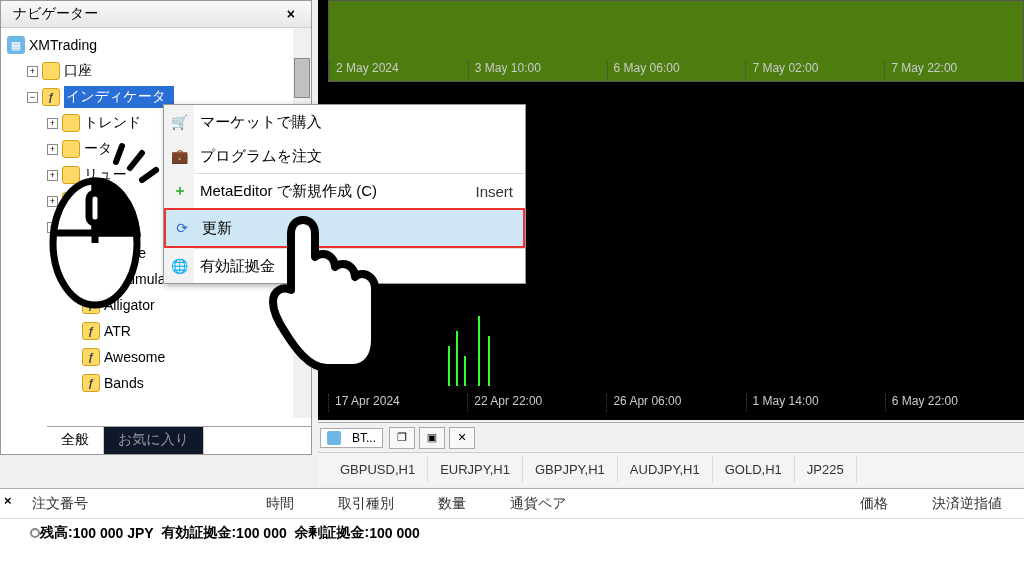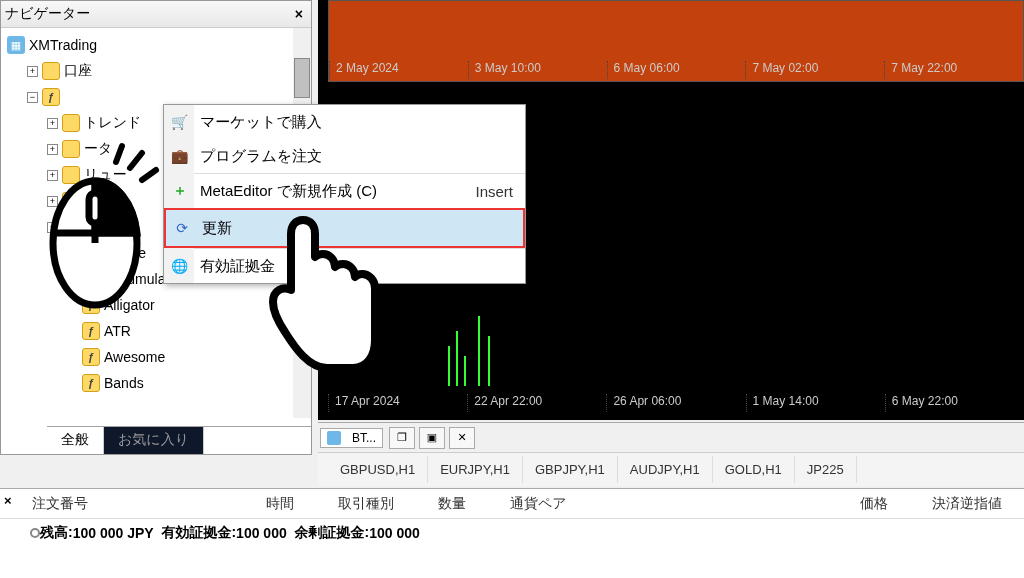--- a/index.html
+++ b/index.html
@@ -1,19 +1,19 @@
 <!DOCTYPE html>
 <html><head>
 <meta charset="utf-8">
 <style>
 * { margin: 0; padding: 0; box-sizing: border-box; font-family: "MS PGothic", "Meiryo", sans-serif; }
 body { width: 1024px; height: 578px; overflow: hidden; background: #f0f0f0; position: relative; }
 
 .navigator-panel { position: absolute; left: 0; top: 0; width: 312px; height: 455px; background: #fff; border: 1px solid #999; }
-.navigator-title { background: linear-gradient(#f8f8f8,#e8e8e8); padding: 4px 4px; font-size: 14px; border-bottom: 1px solid #ccc; display: flex; justify-content: space-between; align-items: center; }
+.navigator-title { background: linear-gradient(#f8f8f8,#e8e8e8); padding: 4px 12px; font-size: 14px; border-bottom: 1px solid #ccc; display: flex; justify-content: space-between; align-items: center; }
 .close-x { font-size: 14px; font-weight: bold; cursor: pointer; padding: 0 4px; }
 .tree { padding: 4px 2px; font-size: 14px; overflow: hidden; height: 390px; position: relative; }
 .tree-scrollbar { position: absolute; right: 0; top: 0; width: 18px; height: 100%; background: #f0f0f0; }
 .tree-thumb { position: absolute; right: 1px; top: 30px; width: 16px; height: 40px; background: #c0c0c0; border: 1px solid #888; }
 .tree-row { display: flex; align-items: center; height: 26px; padding-left: 4px; gap: 4px; white-space: nowrap; }
 .tree-row.lvl1 { padding-left: 24px; }
 .tree-row.lvl2 { padding-left: 44px; }
 .tree-row.lvl3 { padding-left: 64px; }
 .tree-expander { width: 11px; height: 11px; border: 1px solid #888; display: flex; align-items: center; justify-content: center; font-size: 9px; line-height: 1; background: #fff; cursor: pointer; }
 .tree-expander-empty { width: 11px; }
@@ -21,21 +21,21 @@
 .icon-root { background: #6db8e8; color: #fff; }
 .icon-folder { background: #ffd966; border: 1px solid #d4a017; }
 .icon-fx { background: #ffd966; border: 1px solid #d4a017; font-weight: bold; color: #444; }
 .tree-label.selected { background: #2a6fd6; color: #fff; padding: 2px 8px 2px 2px; }
 .tabs-bottom { position: absolute; bottom: 0; left: 0; right: 0; height: 28px; border-top: 1px solid #a3a3a3; display: flex; margin-left: 46px; }
 .tab-b { padding: 4px 14px; font-size: 14px; border-right: 1px solid #ccc; cursor: pointer; }
 .tab-b.active { background: #fff; }
 .tab-b.inactive { color: #999; background: #0f172a; }
 
 .chart-area { position: absolute; left: 318px; top: 0; right: 0; height: 420px; background: #000; }
-.chart-top { position: absolute; left: 10px; top: 0; right: 0; height: 82px; border: 1px solid #555; background: #c2410c; }
+.chart-top { position: absolute; left: 10px; top: 0; right: 0; height: 82px; border: 1px solid #555; background: #4d7c0f; }
 .chart-mid { position: absolute; right: 0; top: 88px; width: 520px; height: 232px; border: 1px solid #555; background: #000; }
 .chart-big { position: absolute; left: 10px; top: 88px; right: 0; height: 326px; background: #000; }
 .x-axis { position: absolute; bottom: 2px; left: 0; right: 0; height: 18px; display: flex; color: #ccc; font-size: 12px; }
 .x-tick { flex: 1; padding-left: 6px; border-left: 1px dotted #444; }
 .candle { position: absolute; width: 2px; background: #3f3; }
 
 .tab-strip { position: absolute; left: 318px; top: 422px; right: 0; height: 30px; background: #f0f0f0; border-top: 1px solid #aaa; display: flex; align-items: center; }
 .win-tab { display: flex; align-items: center; gap: 11px; padding: 2px 6px; margin: 2px; background: #fff; border: 1px solid #aaa; font-size: 12px; cursor: pointer; }
 .win-icon { width: 14px; height: 14px; background: #6db8e8; border-radius: 2px; }
 .win-btn { width: 26px; height: 22px; margin-left: 4px; border: 1px solid #aaa; background: #f8f8f8; display: flex; align-items: center; justify-content: center; cursor: pointer; font-size: 11px; }
@@ -80,20 +80,21 @@
       <span>XMTrading</span>
     </div>
     <div class="tree-row lvl1">
       <span class="tree-expander">+</span>
       <span class="tree-icon icon-folder"></span>
       <span>口座</span>
     </div>
     <div class="tree-row lvl1">
       <span class="tree-expander">−</span>
       <span class="tree-icon icon-fx">ƒ</span>
+      <span class="tree-label selected">インディケータ</span>
     </div>
     <div class="tree-row lvl2">
       <span class="tree-expander">+</span>
       <span class="tree-icon icon-folder"></span>
       <span>トレンド</span>
     </div>
     <div class="tree-row lvl2">
       <span class="tree-expander">+</span>
       <span class="tree-icon icon-folder"></span>
       <span>ータ</span>

